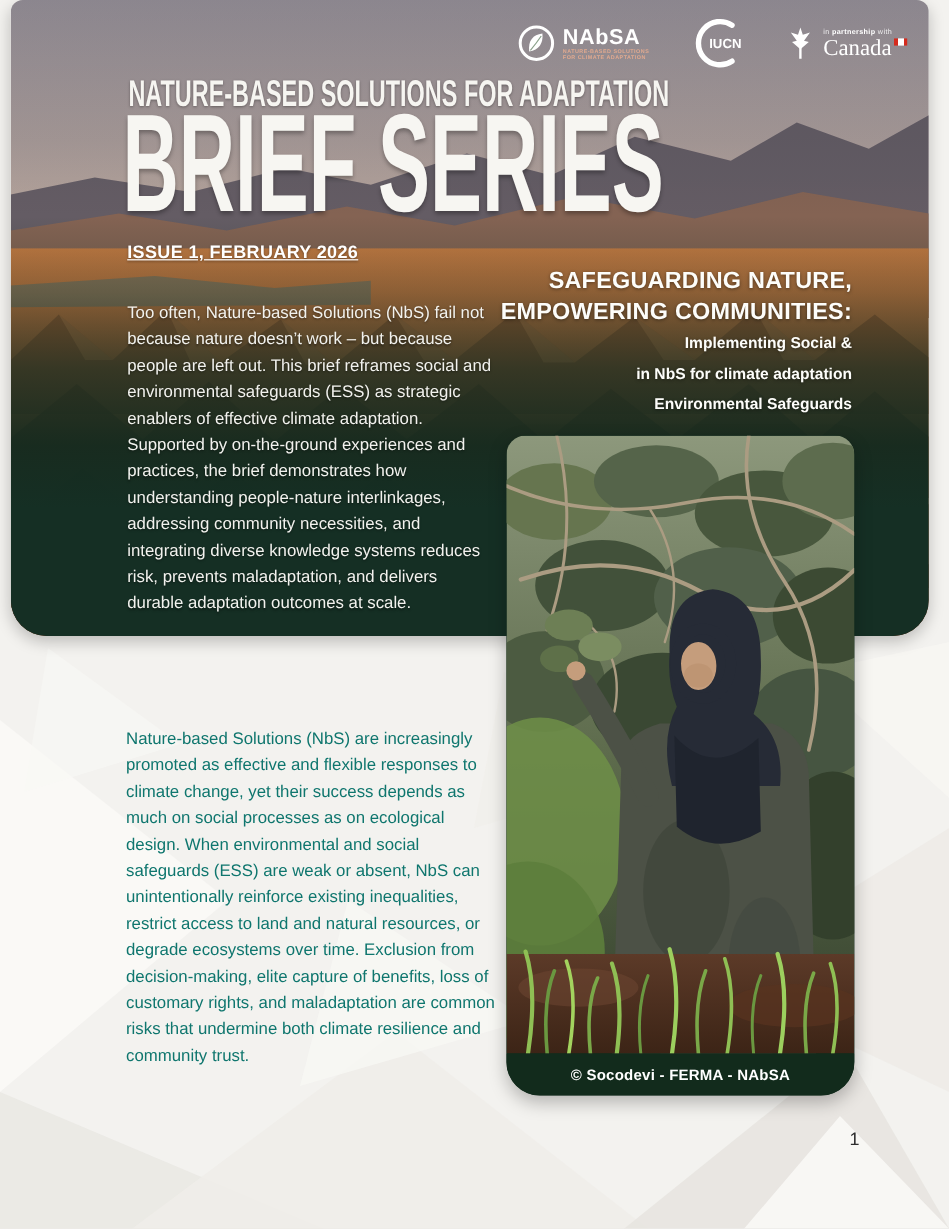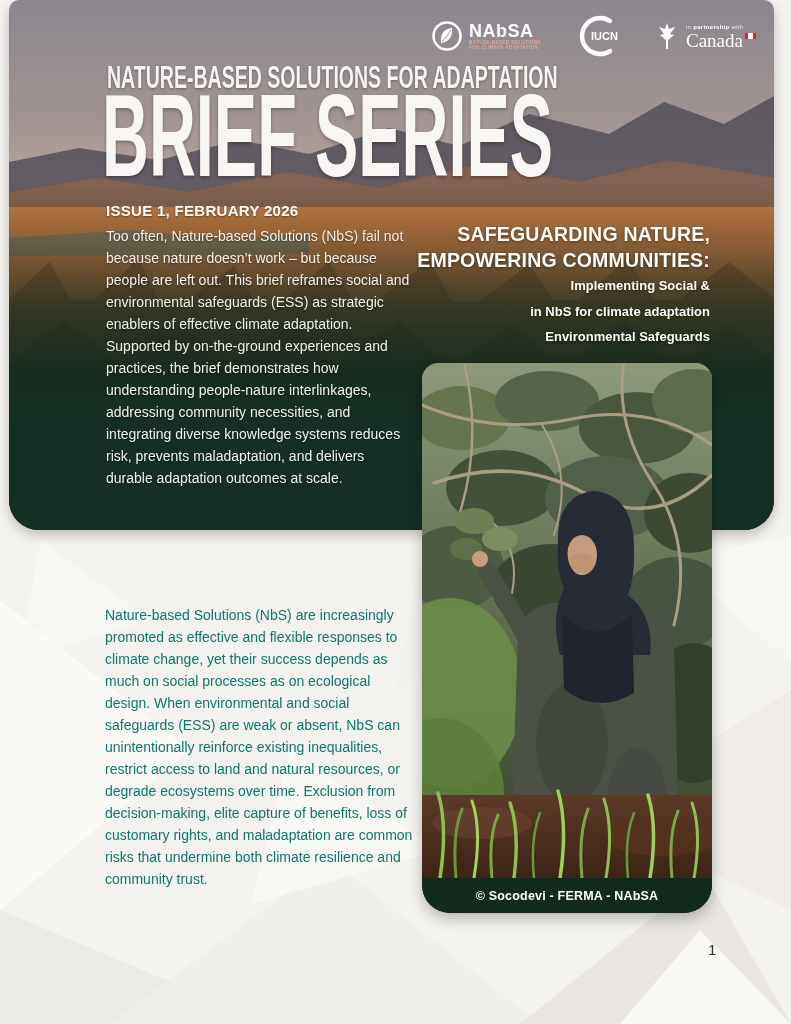--- a/index.html
+++ b/index.html
@@ -49,24 +49,24 @@
     letter-spacing:0;text-shadow:0 1px 3px rgba(0,0,0,.35);
   }
   .hero-title{
     position:absolute;left:93px;top:78px;color:#f7f6f2;font-weight:bold;
     font-size:116px;line-height:116px;white-space:nowrap;
     transform:scaleX(.56);transform-origin:0 0;
     text-shadow:0 2px 5px rgba(0,0,0,.3);
   }
   .issue{
     position:absolute;left:97px;top:202px;color:#fff;font-weight:bold;
-    font-size:15px;letter-spacing:.3px;text-shadow:0 1px 2px rgba(0,0,0,.4);
+    font-size:15px;letter-spacing:.3px;text-shadow:0 1px 2px rgba(0,0,0,.4);text-decoration:underline;
   }
   .intro{
-    position:absolute;left:97px;top:225px;width:308px;margin:0;
+    position:absolute;left:97px;top:249px;width:308px;margin:0;
     color:#f2f2ee;font-size:14px;line-height:22px;
     text-shadow:0 1px 2px rgba(0,0,0,.45);
   }
   .subtitle{
     position:absolute;right:64px;top:222px;width:360px;text-align:right;
     color:#fdfdfa;text-shadow:0 1px 3px rgba(0,0,0,.45);
   }
   .sub-caps{font-size:19.5px;font-weight:bold;line-height:25.5px;letter-spacing:.2px;}
   .sub-rest{font-size:13px;font-weight:bold;line-height:25.5px;}
 

